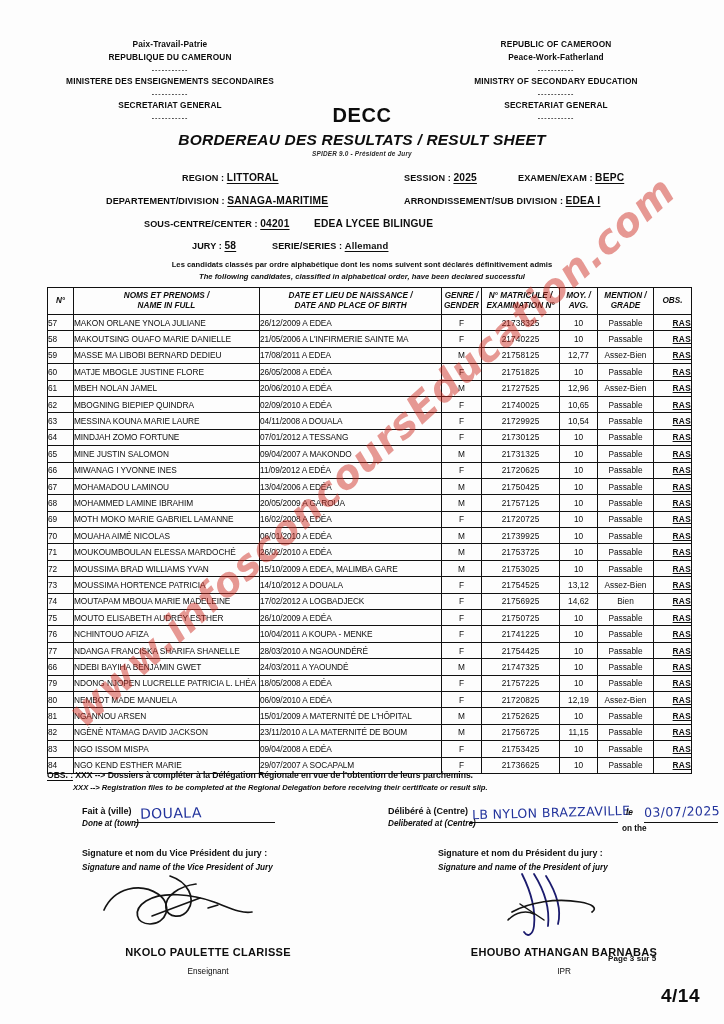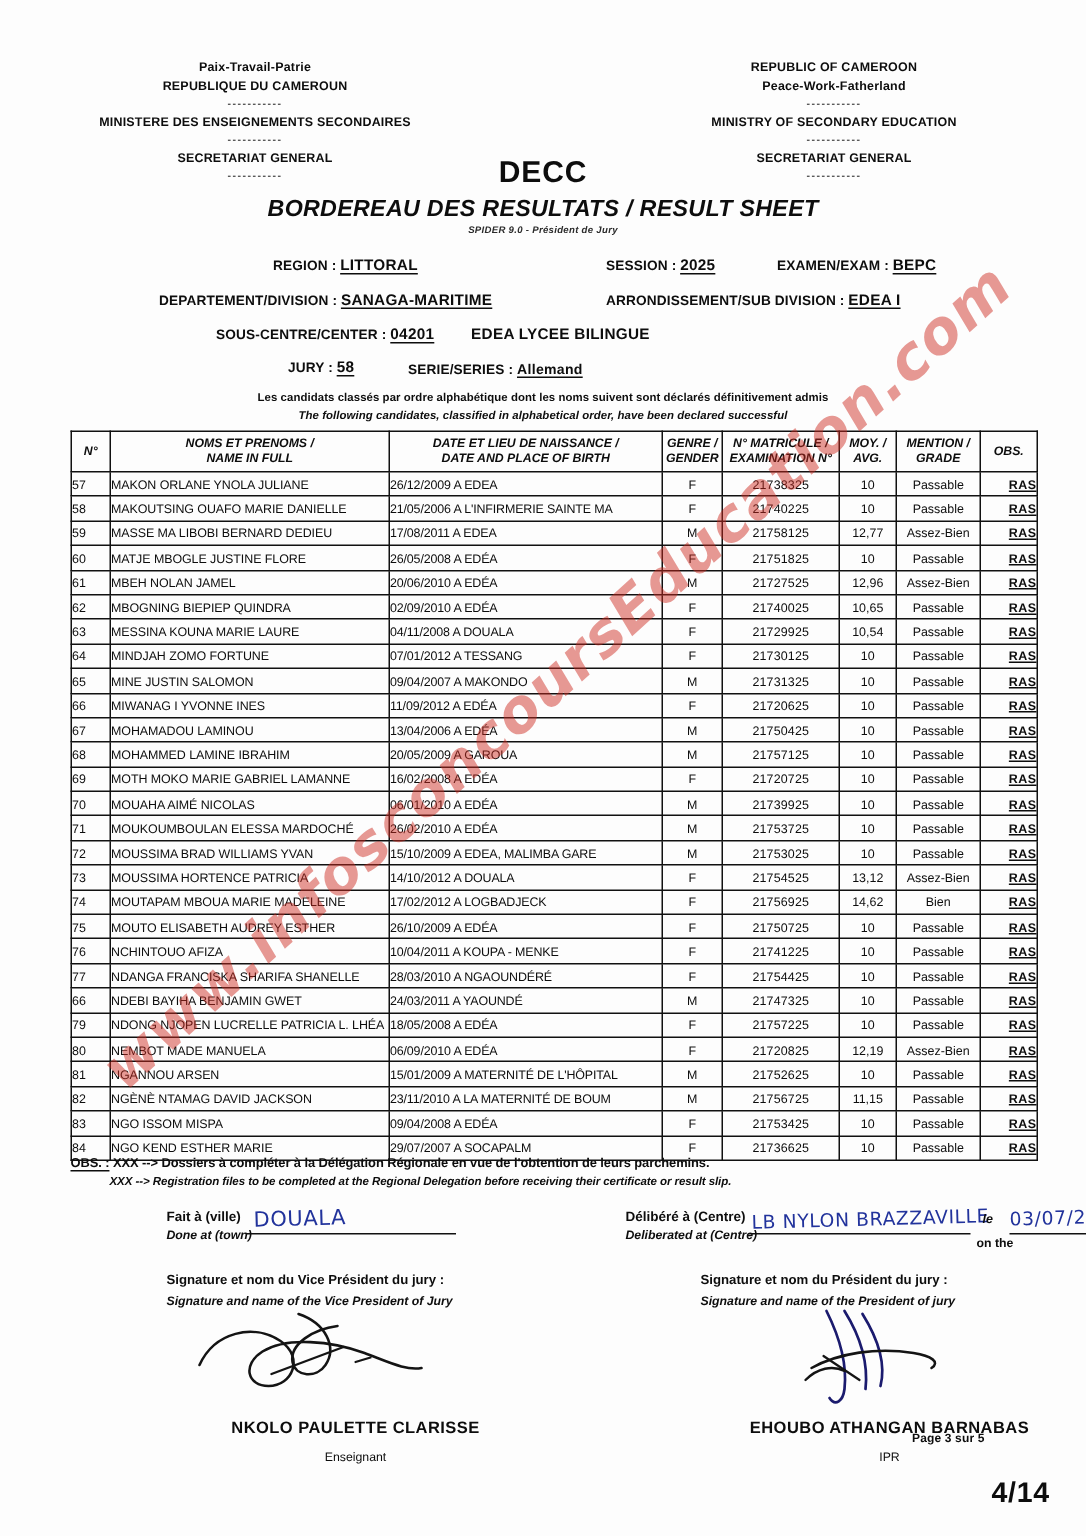--- a/index.html
+++ b/index.html
@@ -178,21 +178,21 @@
     font-size: 8.6px; font-weight: bold; letter-spacing: -0.05px; white-space: nowrap;
   }
   .obs-line1 .obs-lbl { text-decoration: underline; text-underline-offset: 2px; }
   .obs-line2 {
     margin-top: 3px; margin-left: 26px;
     font-size: 7.7px; font-weight: bold; font-style: italic;
     letter-spacing: -0.05px; white-space: nowrap;
   }
 
   
-  .sig-area { position: absolute; top: 806px; left: 0; width: 684px; height: 200px; margin-left: 29px; }
+  .sig-area { position: absolute; top: 806px; left: 0; width: 684px; height: 200px; }
 
   .fait { position: absolute; top: 0; left: 82px; font-size: 9px; font-weight: bold; }
   .fait .en { font-size: 8.2px; font-style: italic; font-weight: bold; display: block; margin-top: 3px; }
   .fait-rule {
     position: absolute; top: 16px; left: 135px; width: 140px;
     border-bottom: 1.4px solid #111;
   }
   .hw {
     position: absolute;
     font-family: "DejaVu Sans", sans-serif;

